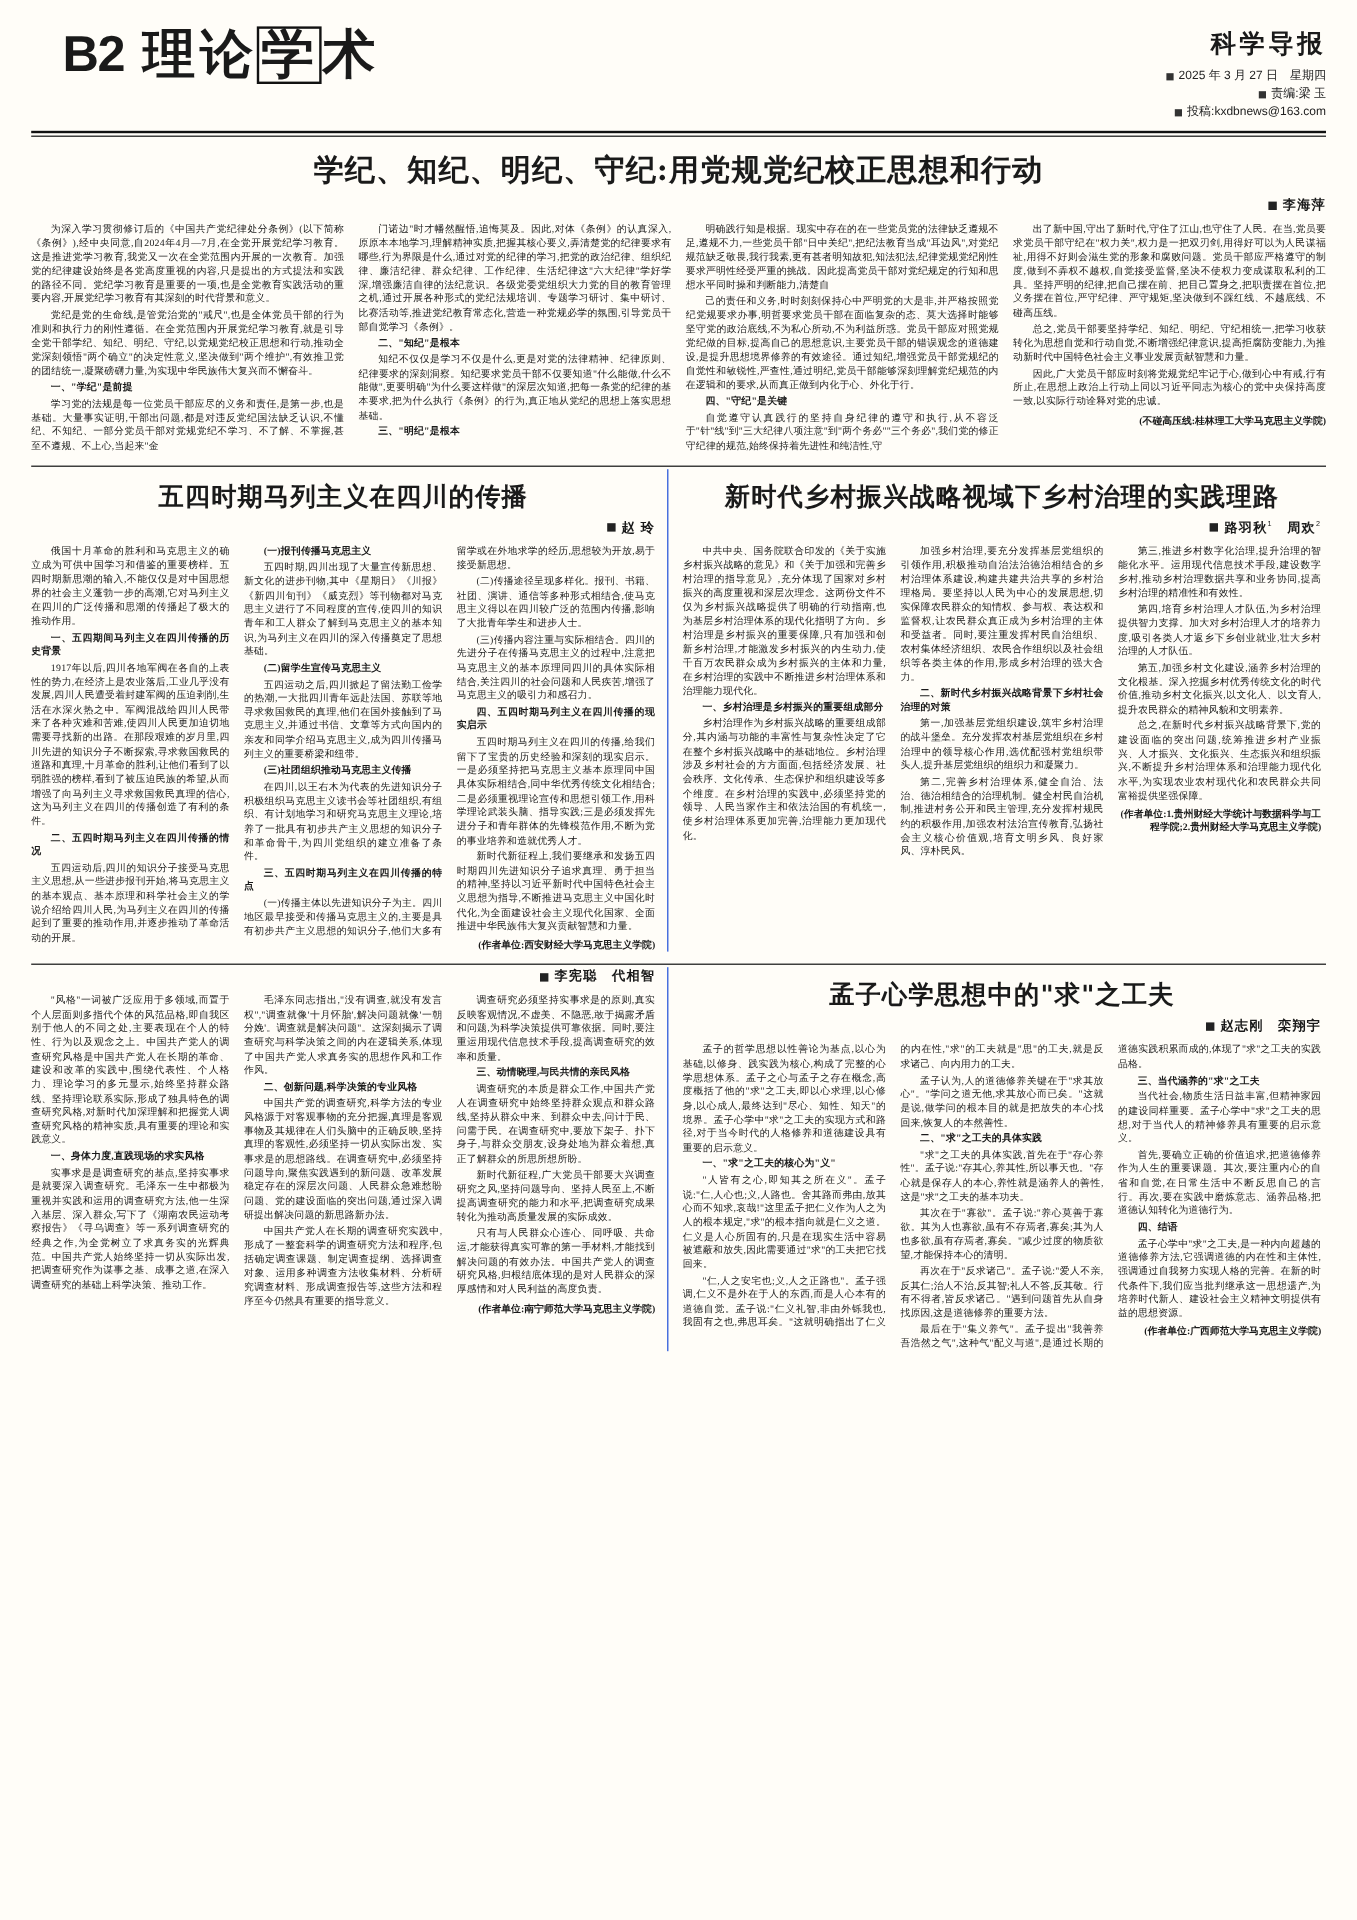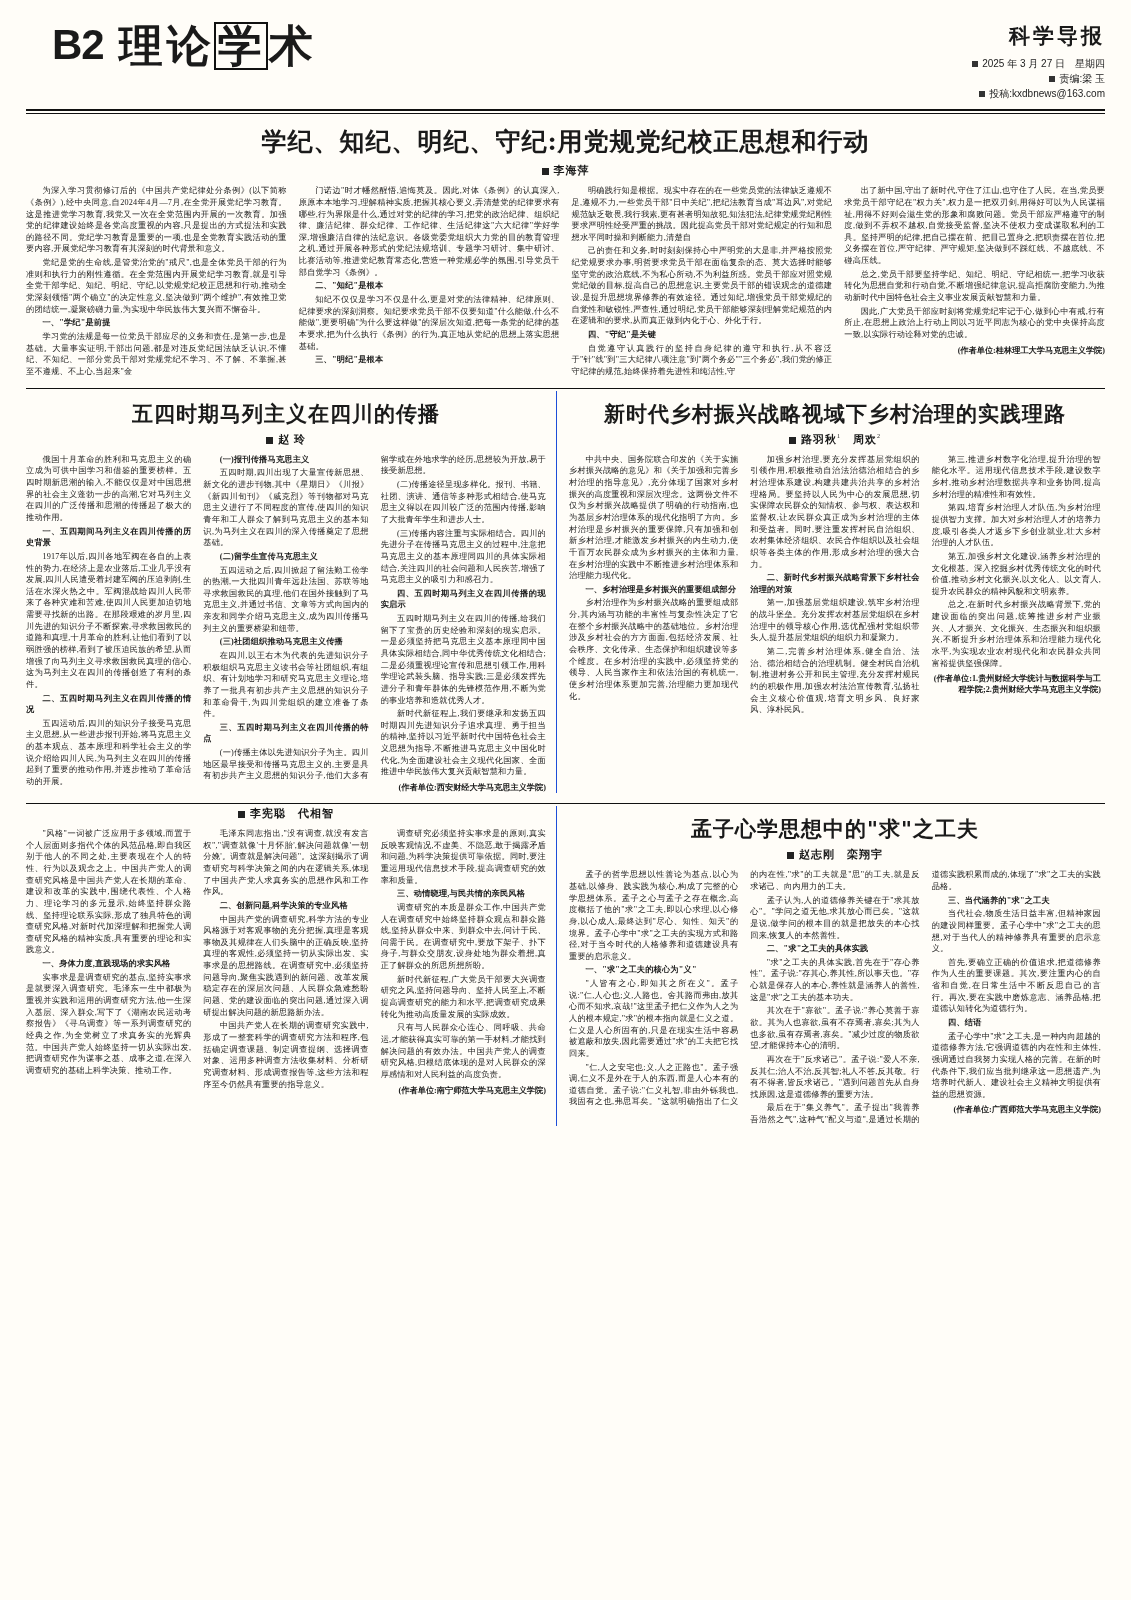--- a/index.html
+++ b/index.html
@@ -41,21 +41,21 @@
   .rule-thin  { border-top:1px solid #111; margin-top:2px; }
 
   
   .headline {
     text-align:center; font-family:"DejaVu Serif", serif;
     font-weight:bold; line-height:1.25; letter-spacing:1px;
   }
   .h-lead { font-size:25px; margin:12px 0 6px; }
   .h-sec  { font-size:21px; margin:10px 0 5px; }
   .byline {
-    text-align:center; font-size:11px; font-family:Liberation Serif, serif;
+    text-align:right; font-size:11px; font-family:Liberation Sans, sans-serif;
     margin-bottom:7px; letter-spacing:1px;
   }
   .byline .mk { display:inline-block; width:7px; height:7px; background:#222; margin-right:5px; vertical-align:middle; }
 
   .cols { column-gap:12px; column-rule:0; }
   .cols p {
     margin:0 0 2px; text-align:justify; font-size:8.2px; line-height:1.42;
     text-indent:2em; letter-spacing:.2px;
   }
   .cols p.sub2 { font-weight:bold; text-indent:2em; }
@@ -133,21 +133,21 @@
       <p class="sub2">二、"知纪"是根本</p>
       <p>知纪不仅仅是学习不仅是什么,更是对党的法律精神、纪律原则、纪律要求的深刻洞察。知纪要求党员干部不仅要知道"什么能做,什么不能做",更要明确"为什么要这样做"的深层次知道,把每一条党的纪律的基本要求,把为什么执行《条例》的行为,真正地从党纪的思想上落实思想基础。</p>
       <p class="sub2">三、"明纪"是根本</p>
       <p>明确践行知是根据。现实中存在的在一些党员党的法律缺乏遵规不足,遵规不力,一些党员干部"日中关纪",把纪法教育当成"耳边风",对党纪规范缺乏敬畏,我行我素,更有甚者明知故犯,知法犯法,纪律党规党纪刚性要求严明性经受严重的挑战。因此提高党员干部对党纪规定的行知和思想水平同时操和判断能力,清楚自</p>
       <p>己的责任和义务,时时刻刻保持心中严明党的大是非,并严格按照党纪党规要求办事,明哲要求党员干部在面临复杂的态、莫大选择时能够坚守党的政治底线,不为私心所动,不为利益所惑。党员干部应对照党规党纪做的目标,提高自己的思想意识,主要党员干部的错误观念的道德建设,是提升思想境界修养的有效途径。通过知纪,增强党员干部党规纪的自觉性和敏锐性,严查性,通过明纪,党员干部能够深刻理解党纪规范的内在逻辑和的要求,从而真正做到内化于心、外化于行。</p>
       <p class="sub2">四、"守纪"是关键</p>
       <p>自觉遵守认真践行的坚持自身纪律的遵守和执行,从不容泛于"针"线"到"三大纪律八项注意"到"两个务必""三个务必",我们党的修正守纪律的规范,始终保持着先进性和纯洁性,守</p>
       <p>出了新中国,守出了新时代,守住了江山,也守住了人民。在当,党员要求党员干部守纪在"权力关",权力是一把双刃剑,用得好可以为人民谋福祉,用得不好则会滋生党的形象和腐败问题。党员干部应严格遵守的制度,做到不弄权不越权,自觉接受监督,坚决不使权力变成谋取私利的工具。坚持严明的纪律,把自己摆在前、把目己置身之,把职责摆在首位,把义务摆在首位,严守纪律、严守规矩,坚决做到不踩红线、不越底线、不碰高压线。</p>
       <p>总之,党员干部要坚持学纪、知纪、明纪、守纪相统一,把学习收获转化为思想自觉和行动自觉,不断增强纪律意识,提高拒腐防变能力,为推动新时代中国特色社会主义事业发展贡献智慧和力量。</p>
       <p>因此,广大党员干部应时刻将党规党纪牢记于心,做到心中有戒,行有所止,在思想上政治上行动上同以习近平同志为核心的党中央保持高度一致,以实际行动诠释对党的忠诚。</p>
-      <div class="sign">(作者单位:桂林理工大学马克思主义学院)</div>
+      <div class="sign">(不碰高压线:桂林理工大学马克思主义学院)</div>
     </div>
   </div>
 
   <div class="divider-h2"></div>
 
   <div class="mid">
 
     <div class="mid-left">
       <div class="headline h-sec">五四时期马列主义在四川的传播</div>
       <div class="byline">

